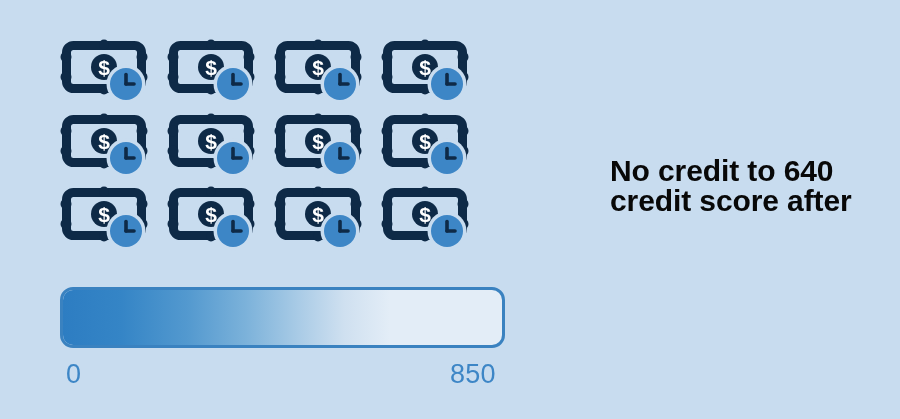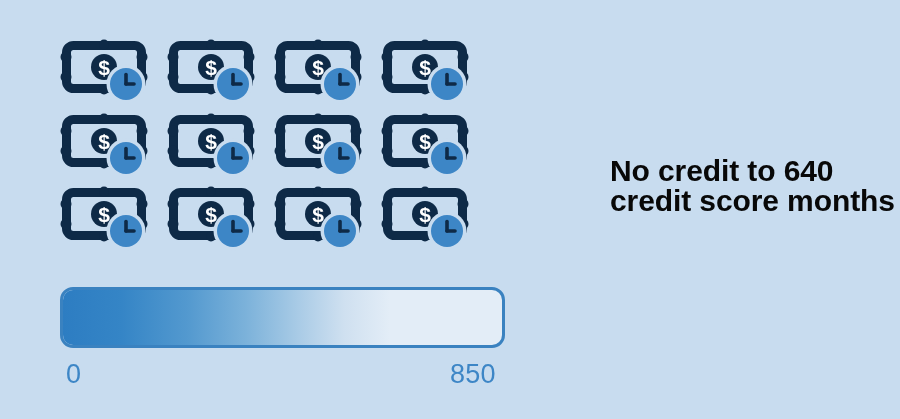--- a/index.html
+++ b/index.html
@@ -379,16 +379,16 @@
     </div>
   </div>
 
   <div class="scale-labels">
     <span class="scale-label min">0</span>
     <span class="scale-label max">850</span>
   </div>
 
   <div class="caption">
     <span class="caption-line">No credit to 640</span>
-    <span class="caption-line">credit score months</span>
+    <span class="caption-line">credit score after</span>
   </div>
 
 </div>
 
 </body></html>

